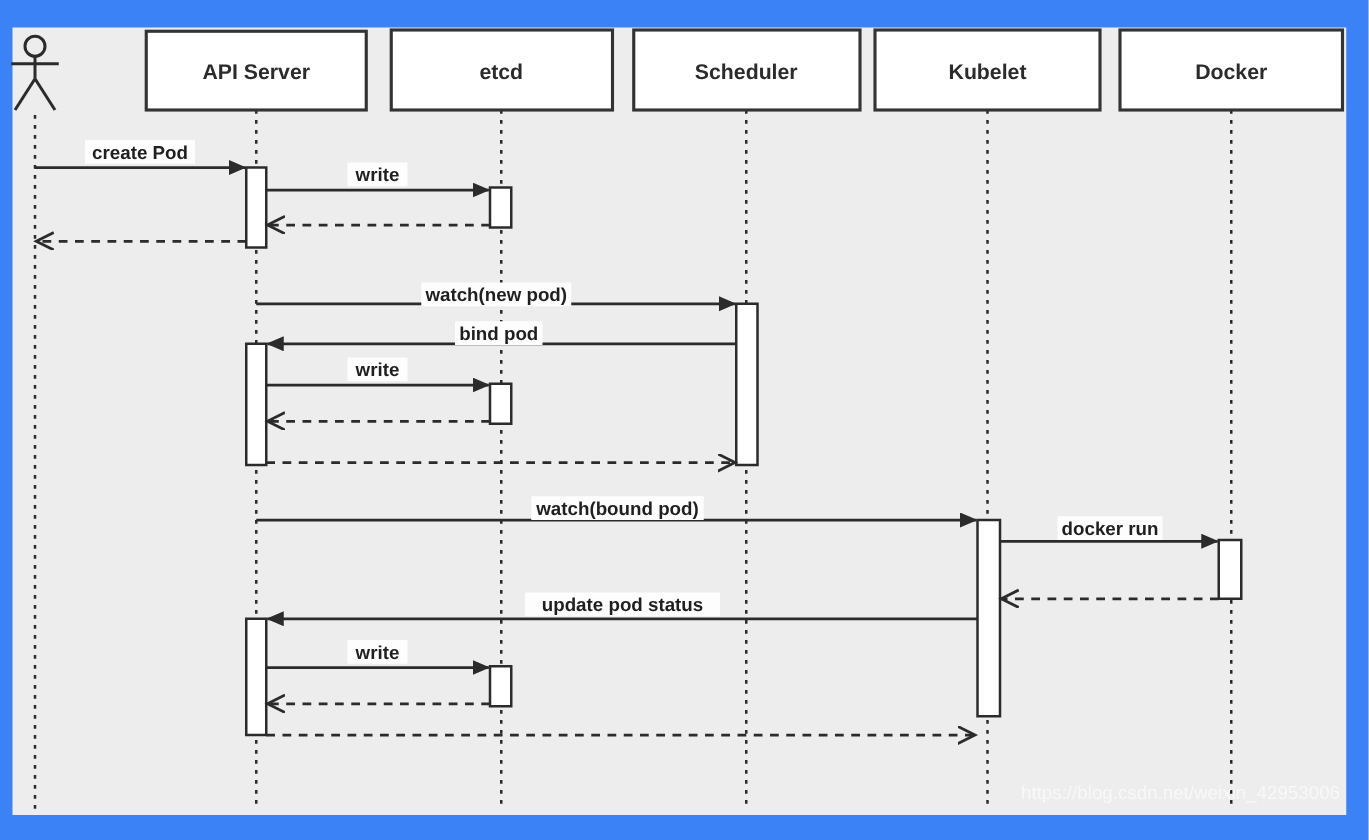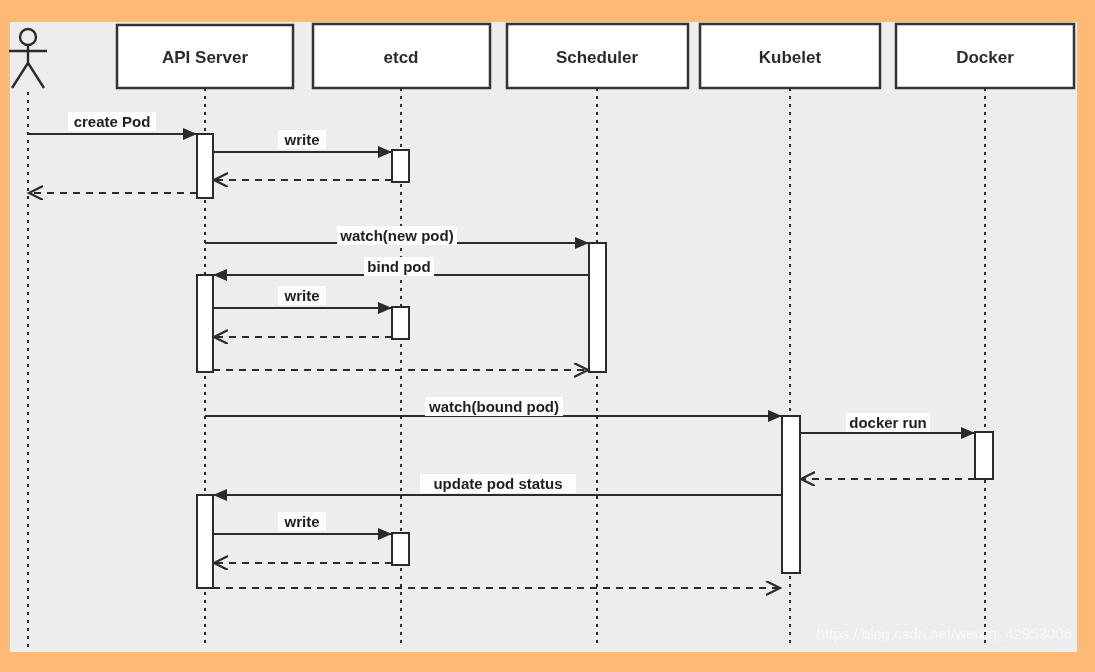--- a/index.html
+++ b/index.html
@@ -8,21 +8,21 @@
     background: #ffffff;
     width: 1095px;
     height: 672px;
     overflow: hidden;
     font-family: "Liberation Sans", sans-serif;
   }
   .stage {
     position: relative;
     width: 1095px;
     height: 672px;
-    background: #fdba74;
+    background: #3b82f6;
   }
   svg { display: block; }
   .participant-box {
     fill: #ffffff;
     stroke: #333333;
     stroke-width: 2.5;
   }
   .participant-label {
     font-family: "Liberation Sans", sans-serif;
     font-size: 17px;

